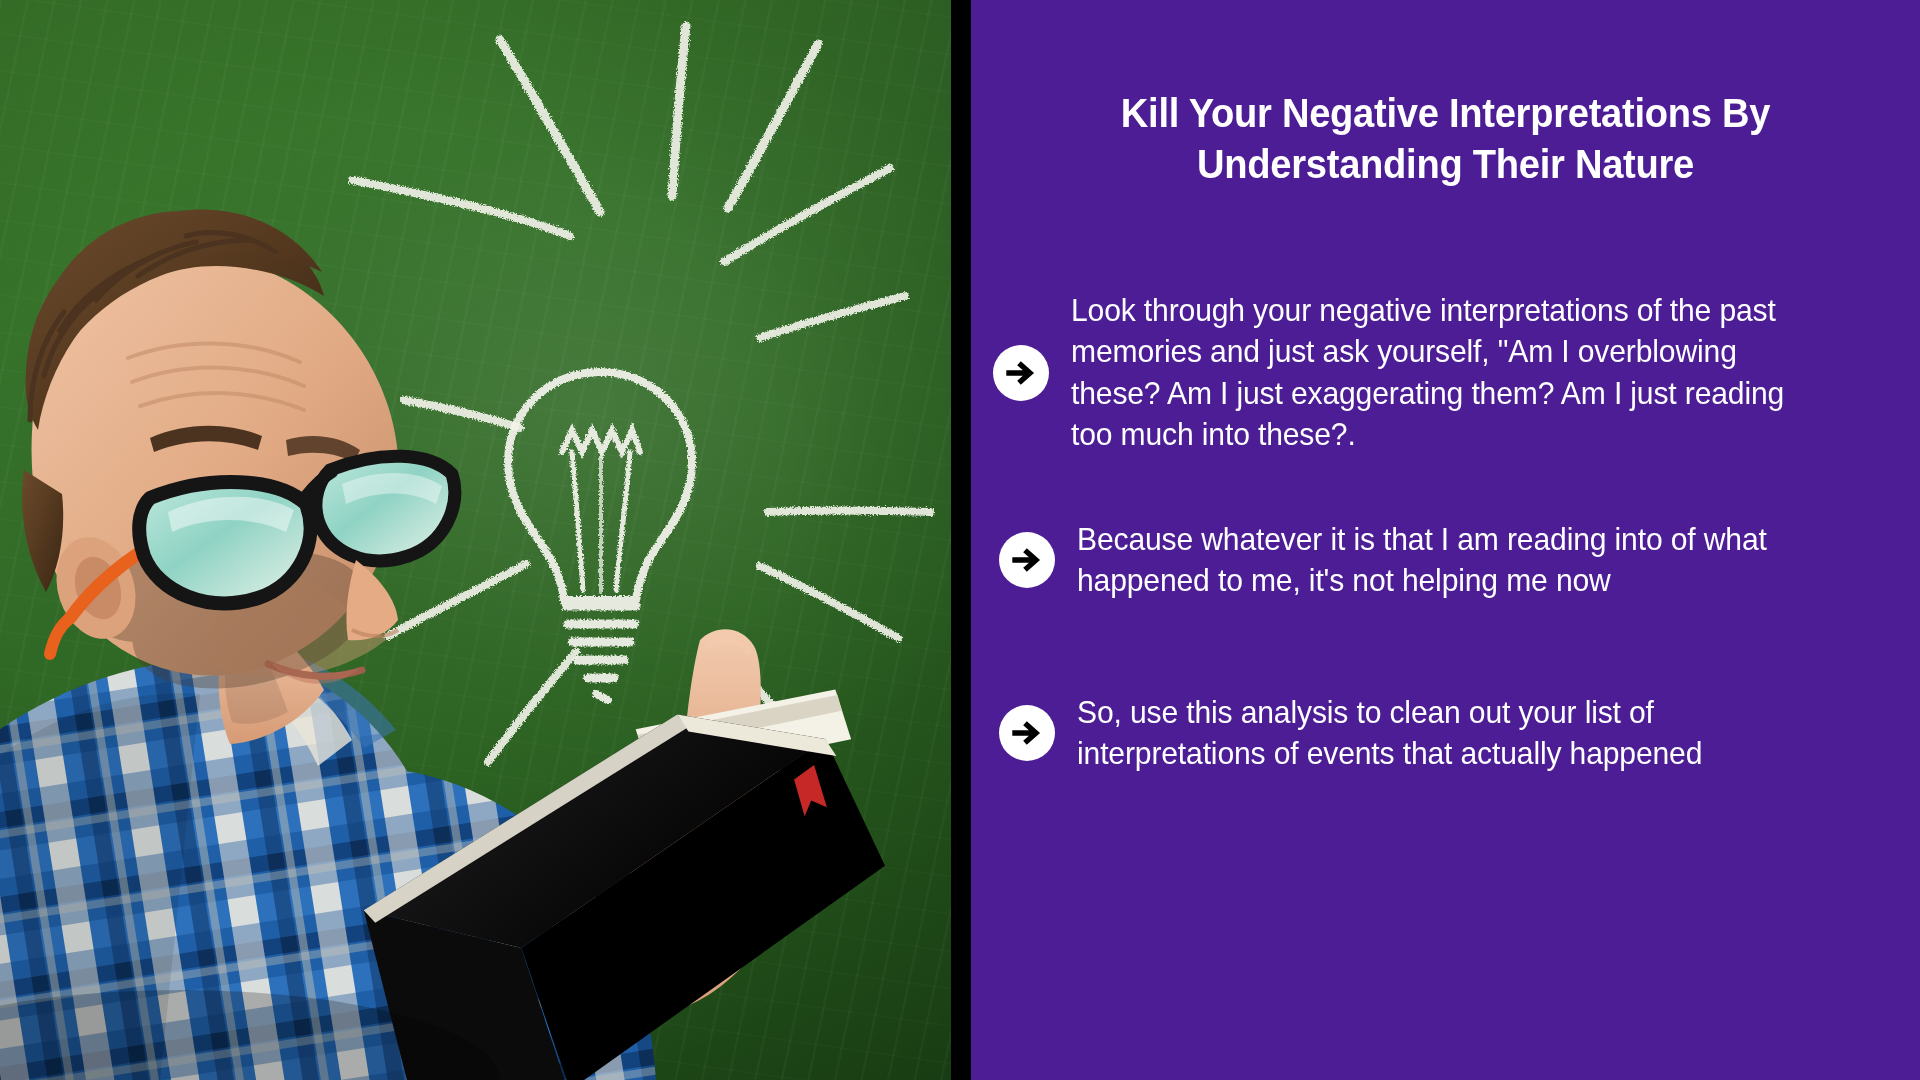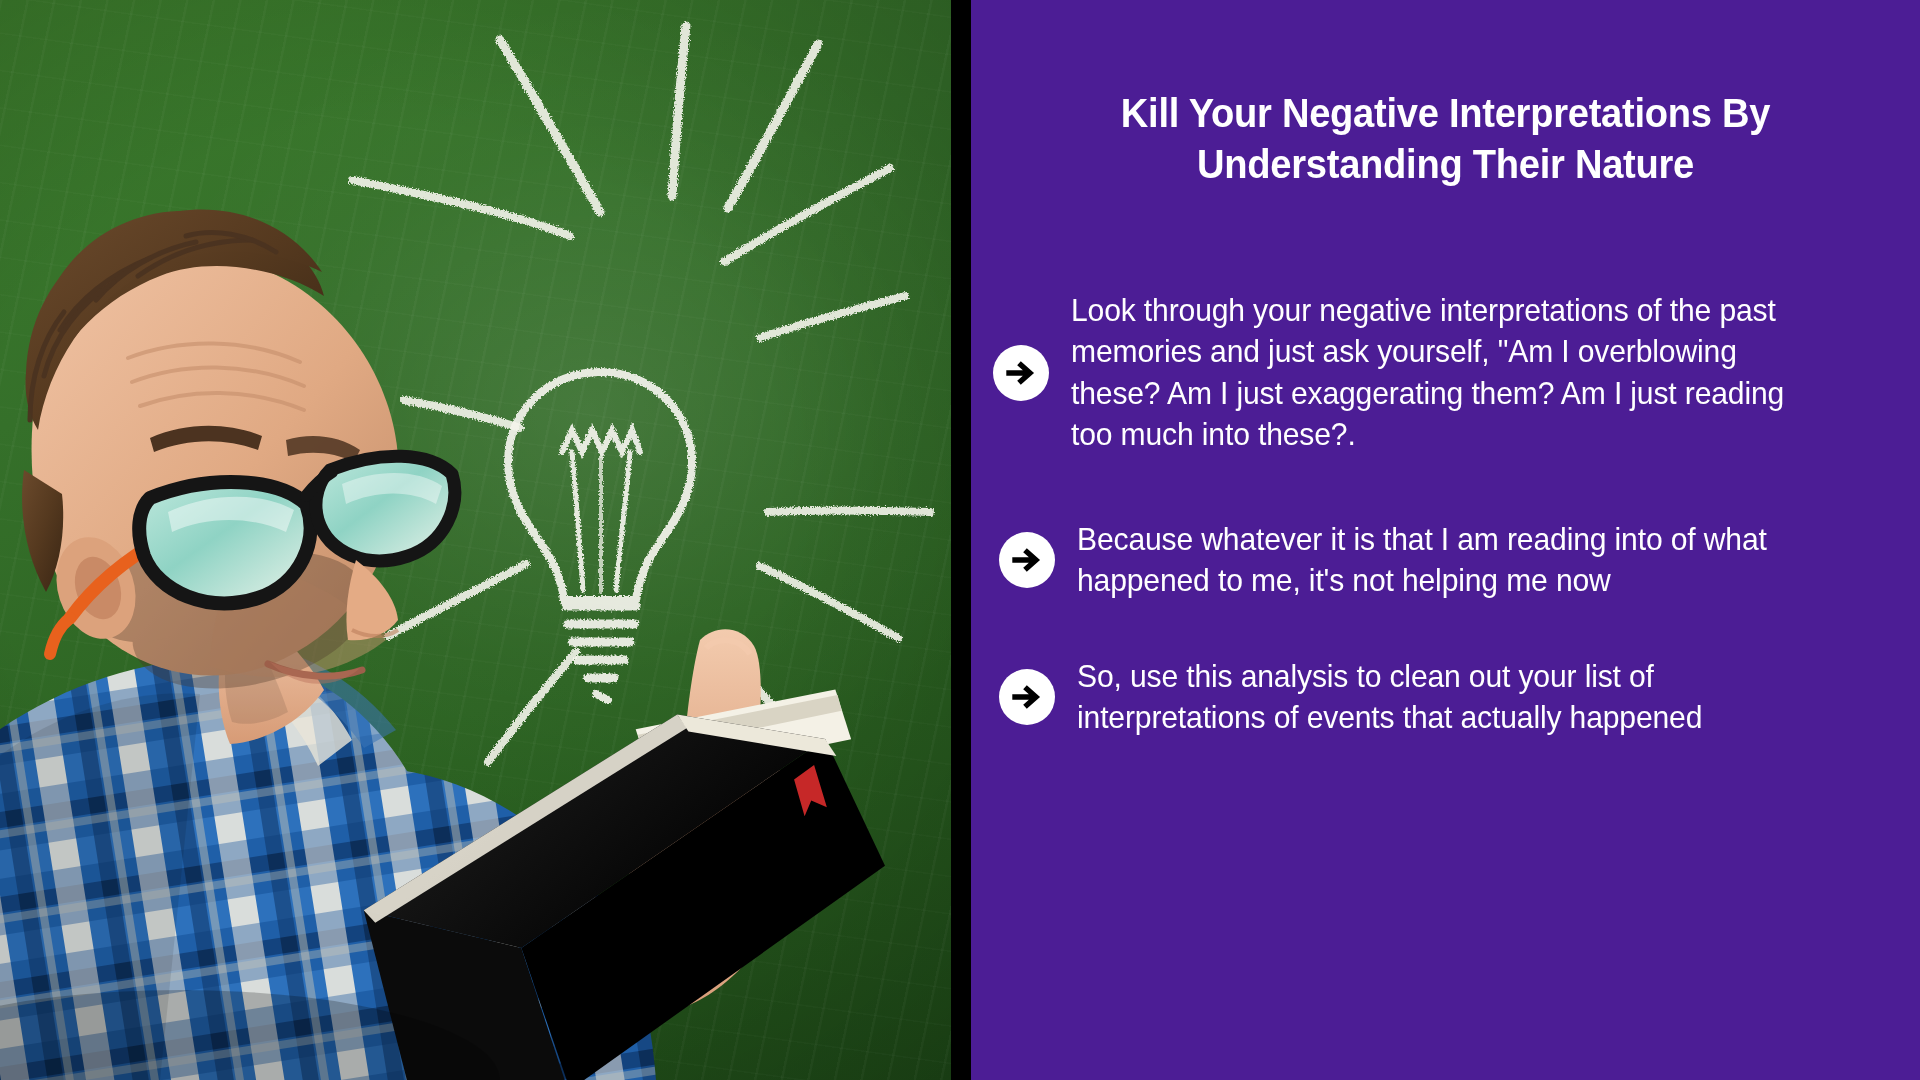--- a/index.html
+++ b/index.html
@@ -115,21 +115,21 @@
     line-height: 1.31;
     letter-spacing: -0.15px;
     transform: scaleX(0.955);
     transform-origin: left center;
     max-width: 810px;
     padding-right: 18px;
   }
 
   
   #bullet-1 { margin-bottom: 64px; padding-left: 22px; }
-  #bullet-2 { margin-bottom: 54px; }
+  #bullet-2 { margin-bottom: 90px; }
   #bullet-3 { margin-bottom: 0; margin-top: 28px; }
 </style>
 </head>
 <body>
 
 <div id="slide">
 
   <div id="photo-panel">
     <div class="board"></div>
 

